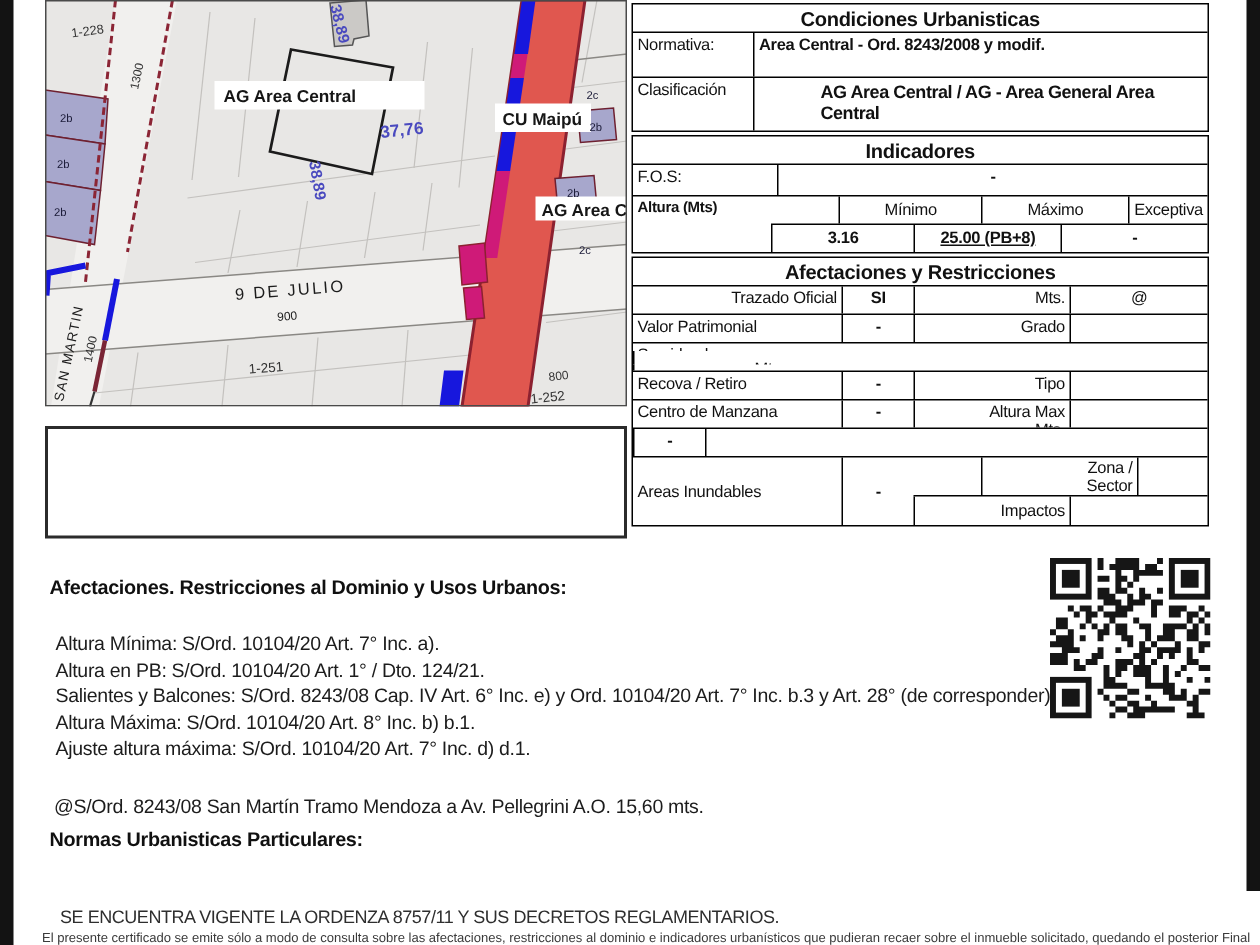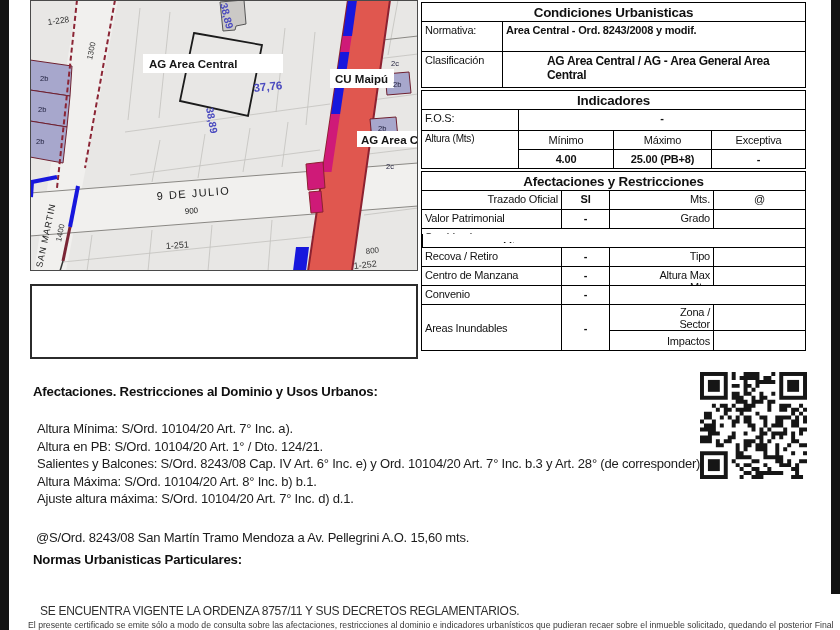--- a/index.html
+++ b/index.html
@@ -18,25 +18,25 @@
   .panel{position:absolute;left:421px;top:2px;width:385px;letter-spacing:-0.2px;}
   .sec{border:1.5px solid #000;background:#fff;margin-bottom:2px;box-sizing:border-box;}
   .row{display:flex;border-top:1px solid #000;box-sizing:border-box;}
   .row.first{border-top:none;}
   .cell{box-sizing:border-box;border-left:1px solid #000;padding:2px 3px;font-size:11px;overflow:hidden;}
   .cell.nb{border-left:none;}
   .hdr{font-weight:bold;font-size:13.4px;text-align:center;padding:2px 0 1px;}
   .b{font-weight:bold;}
   .ctr{text-align:center;}
   .rt{text-align:right;padding-left:48px;}
-  .small{font-size:10px;}
+  .small{font-size:10px;font-weight:bold;}
   .vmid{display:flex;align-items:center;justify-content:center;}
   .stack{display:flex;flex-direction:column;flex:1;}
   .subrow{display:flex;border-top:1px solid #000;flex:1;}
-  .subrow.first{border-top:none;}
+  .subrow.first{border-top:none;margin-left:45px;}
 
   
   .ftitle{position:absolute;font-weight:bold;font-size:13.2px;letter-spacing:-0.2px;color:#101010;}
   .flines{position:absolute;left:37px;top:420px;width:770px;font-size:13px;line-height:17.6px;color:#1c1c1c;letter-spacing:-0.2px;}
   .ordnote{position:absolute;left:36px;top:530px;font-size:13px;color:#1c1c1c;letter-spacing:-0.2px;}
   .vigente{position:absolute;left:40px;top:604px;font-size:12px;color:#2e2e2e;letter-spacing:-0.3px;}
   .fineprint{position:absolute;left:28px;top:620px;width:806px;font-size:8.7px;color:#3a3a3a;white-space:nowrap;overflow:hidden;}
   .qr{position:absolute;left:700px;top:372px;width:107px;height:107px;background:#fff;}
 </style>
 </head>
@@ -189,22 +189,22 @@
       </div>
       <div class="row" style="height:38px;">
         <div class="cell nb small" style="width:96px;">Altura (Mts)</div>
         <div class="stack">
           <div class="subrow first" style="height:19px;">
             <div class="cell ctr vmid" style="width:95px;">Mínimo</div>
             <div class="cell ctr vmid" style="width:98px;">Máximo</div>
             <div class="cell ctr vmid" style="flex:1;">Exceptiva</div>
           </div>
           <div class="subrow" style="height:19px;">
-            <div class="cell ctr b vmid" style="width:95px;">4.00</div>
-            <div class="cell ctr b vmid" style="width:98px;">25.00 (PB+8)</div>
+            <div class="cell ctr b vmid" style="width:95px;">3.16</div>
+            <div class="cell ctr b vmid" style="width:98px;text-decoration:underline;">25.00 (PB+8)</div>
             <div class="cell ctr b vmid" style="flex:1;">-</div>
           </div>
         </div>
       </div>
     </div>
 
     <div class="sec">
       <div class="row first">
           <div class="hdr cell nb" style="flex:1;border:none;">Afectaciones y Restricciones</div>
         </div>
@@ -232,21 +232,20 @@
         <div class="cell rt" style="width:104px;">Tipo</div>
         <div class="cell ctr" style="flex:1;"></div>
       </div>
       <div class="row" style="height:19px;">
         <div class="cell nb" style="width:139px;">Centro de Manzana</div>
         <div class="cell ctr b" style="width:48px;">-</div>
         <div class="cell rt" style="width:104px;">Altura Max Mts.</div>
         <div class="cell ctr" style="flex:1;"></div>
       </div>
       <div class="row" style="height:19px;">
-        <div class="cell nb" style="width:139px;">Convenio</div>
         <div class="cell ctr b" style="width:48px;">-</div>
         <div class="cell" style="flex:1;"></div>
       </div>
       <div class="row" style="height:46px;">
         <div class="cell nb vmid" style="width:139px;justify-content:flex-start;">Areas Inundables</div>
         <div class="cell ctr b vmid" style="width:48px;">-</div>
         <div class="stack">
           <div class="subrow first" style="height:25px;">
             <div class="cell rt vmid" style="width:104px;justify-content:flex-end;">Zona / Sector</div>
             <div class="cell" style="flex:1;"></div>

